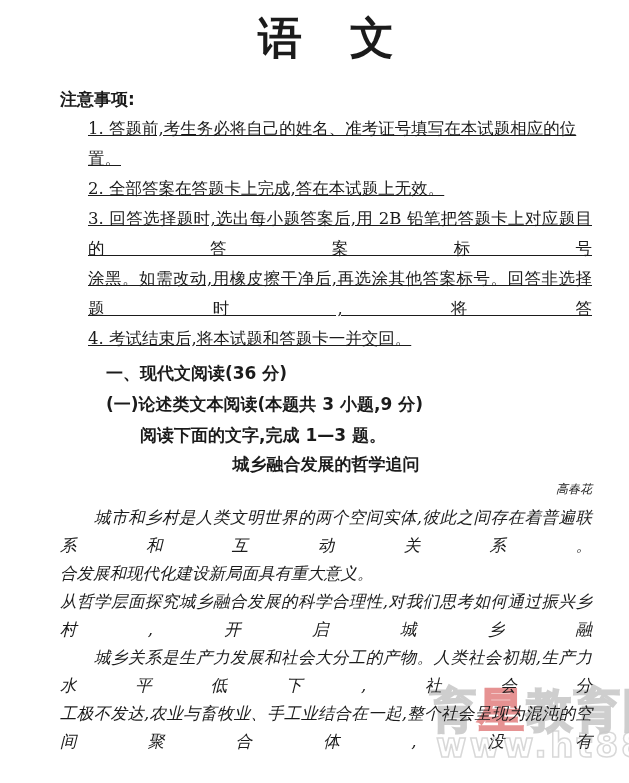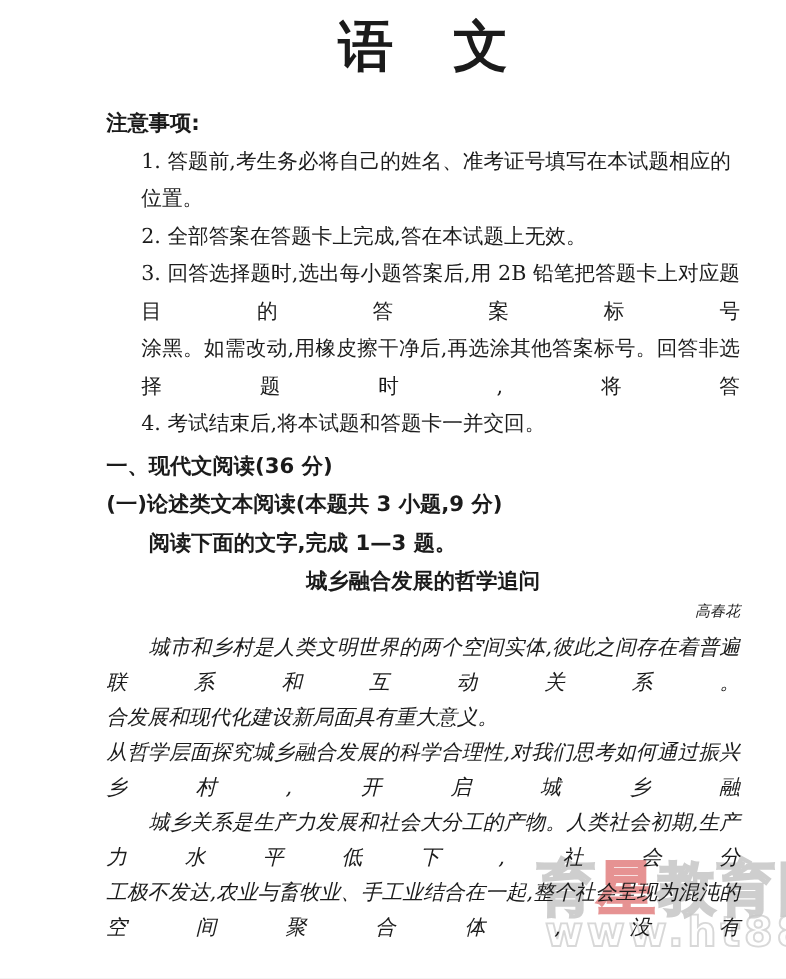--- a/index.html
+++ b/index.html
@@ -5,21 +5,21 @@
   html,body{margin:0;padding:0;background:#e8e8e8;}
   .page{
     position:relative;
     width:629px;height:783px;
     margin:0 auto;
     background:#ffffff;
     overflow:hidden;
     font-family:"DejaVu Serif", serif;
     color:#1b1b1b;
   }
-  .content{position:absolute;inset:0;z-index:1;padding:0 37px 0 85px;box-sizing:border-box;}
+  .content{position:absolute;inset:0;z-index:1;padding:0 37px 0 60px;box-sizing:border-box;}
 
   
   .exam-title{
     margin-top:12px;
     text-align:center;
     font-weight:bold;
     font-size:44px;
     line-height:52px;
     letter-spacing:0;
   }
@@ -29,24 +29,24 @@
   .notice-head{
     margin-top:24px;
     font-family:"DejaVu Sans", sans-serif;
     font-weight:bold;
     font-size:17px;
     line-height:22px;
   }
   .n-line{font-size:16.5px;line-height:30px;white-space:normal;}
   .n-num{margin-left:28px;}
   .n-cont{margin-left:28px;}
-  .notice-items{margin-top:4px;}
+  .notice-items{margin-top:4px;text-decoration:underline;}
 
   
-  .secs{margin-top:4px;}
+  .secs{margin-top:4px;margin-left:46px;}
   .sec-line{
     font-family:"DejaVu Sans", sans-serif;
     font-weight:bold;
     font-size:17px;
     line-height:31px;
   }
   .sec-instr{margin-left:34px;}
 
   
   .essay-title{

